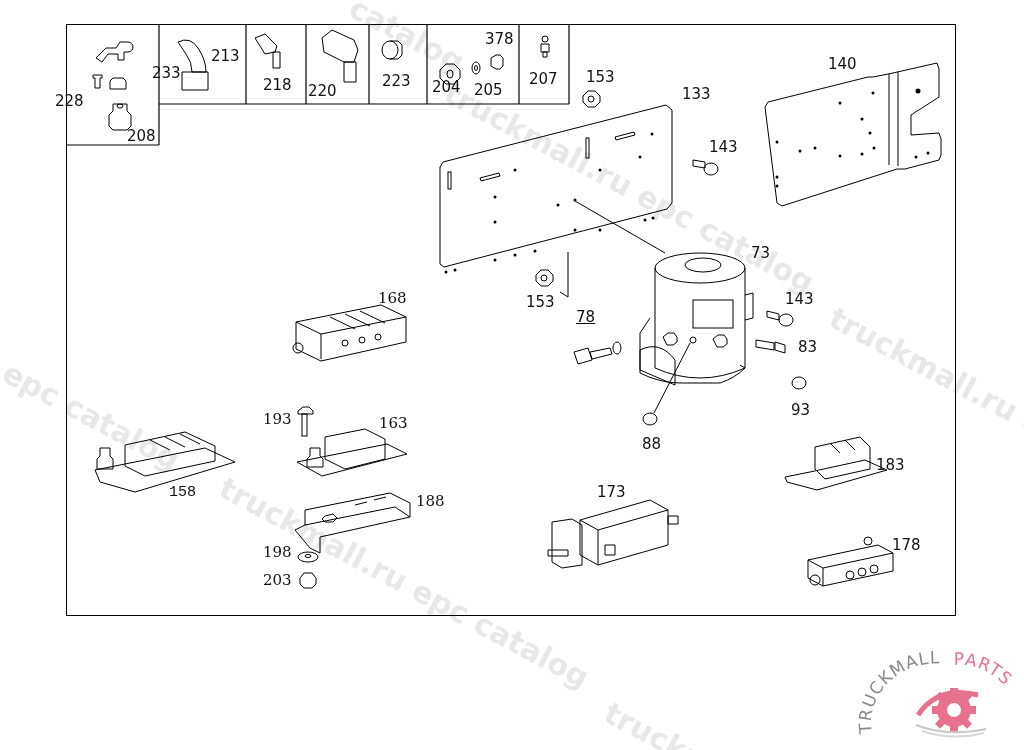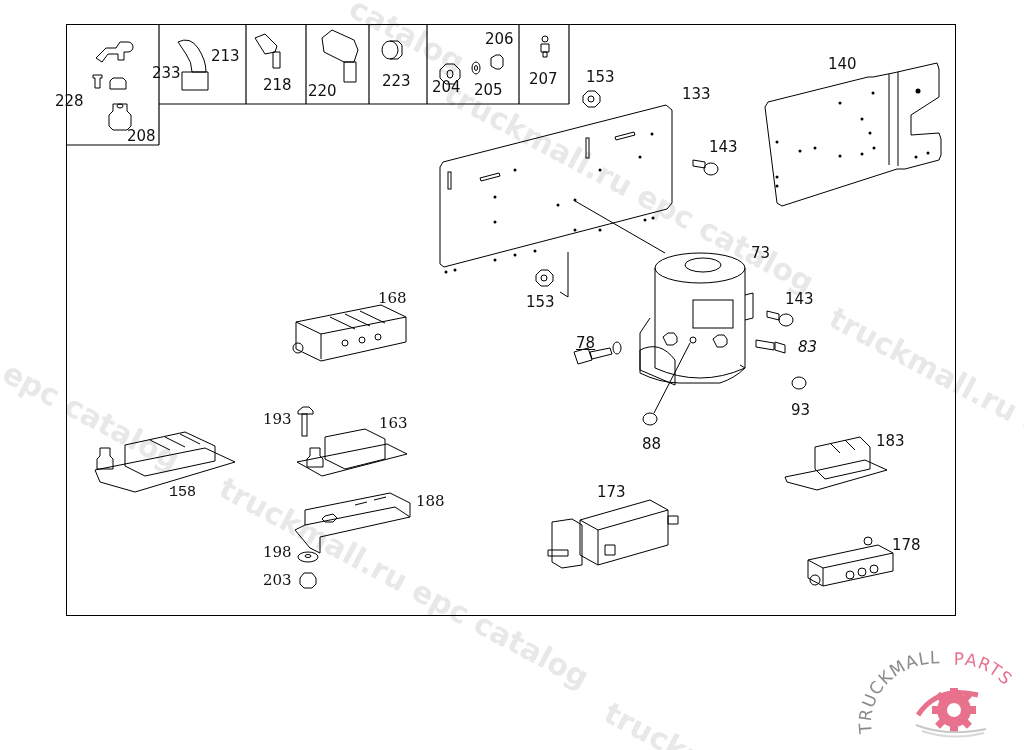--- a/index.html
+++ b/index.html
@@ -264,43 +264,43 @@
 </svg>
 
 <span class="lbl" style="left:112px;top:66px;margin-left:40px;">233</span>
 <span class="lbl" style="left:55px;top:94px;text-align:right;">228</span>
 <span class="lbl" style="left:127px;top:129px;">208</span>
 <span class="lbl" style="left:211px;top:49px;">213</span>
 <span class="lbl" style="left:263px;top:78px;">218</span>
 <span class="lbl" style="left:308px;top:84px;">220</span>
 <span class="lbl" style="left:382px;top:74px;">223</span>
 <span class="lbl" style="left:432px;top:45px;margin-top:35px;">204</span>
-<span class="lbl" style="left:485px;top:32px;">206</span>
+<span class="lbl" style="left:485px;top:32px;">378</span>
 <span class="lbl" style="left:474px;top:83px;">205</span>
 <span class="lbl" style="left:529px;top:72px;">207</span>
 <span class="lbl" style="left:586px;top:70px;">153</span>
 <span class="lbl" style="left:682px;top:87px;">133</span>
 <span class="lbl" style="left:828px;top:57px;">140</span>
 <span class="lbl" style="left:709px;top:140px;">143</span>
 <span class="lbl" style="left:526px;top:295px;">153</span>
 <span class="lbl" style="left:751px;top:246px;">73</span>
 <span class="lbl" style="left:785px;top:292px;">143</span>
-<span class="lbl" style="left:798px;top:340px;font-style:italic;">83</span>
-<span class="lbl" style="left:576px;top:336px;text-decoration:underline;">78</span>
+<span class="lbl" style="left:798px;top:340px;">83</span>
+<span class="lbl" style="left:576px;top:310px;text-decoration:underline;">78</span>
 <span class="lbl" style="left:791px;top:403px;text-align:center;">93</span>
 <span class="lbl" style="left:642px;top:437px;">88</span>
 <span class="lbl serif" style="left:378px;top:291px;">168</span>
 <span class="lbl serif" style="left:263px;top:412px;">193</span>
 <span class="lbl serif" style="left:379px;top:416px;text-align:right;">163</span>
 <span class="lbl serif" style="left:169px;top:485px;font-family:Liberation Mono, monospace;">158</span>
 <span class="lbl serif" style="left:416px;top:494px;">188</span>
 <span class="lbl serif" style="left:263px;top:545px;">198</span>
 <span class="lbl serif" style="left:263px;top:573px;">203</span>
 <span class="lbl" style="left:597px;top:485px;">173</span>
-<span class="lbl" style="left:876px;top:434px;text-align:center;">183</span>
+<span class="lbl" style="left:876px;top:458px;text-align:center;">183</span>
 <span class="lbl" style="left:892px;top:538px;">178</span>
 
 <div class="logo">
   <svg width="174" height="105" viewBox="0 0 174 105">
     <defs>
       <path id="arcL" d="M22 88 A 66 60 0 0 1 110 22"></path>
       <path id="arcR" d="M104 20 A 60 60 0 0 1 168 90"></path>
     </defs>
     <text font-family="DejaVu Sans, sans-serif" font-size="17" fill="#8a8a8a" letter-spacing="1">
       <textPath href="#arcL" id="logoLeft">TRUCKMALL</textPath>

